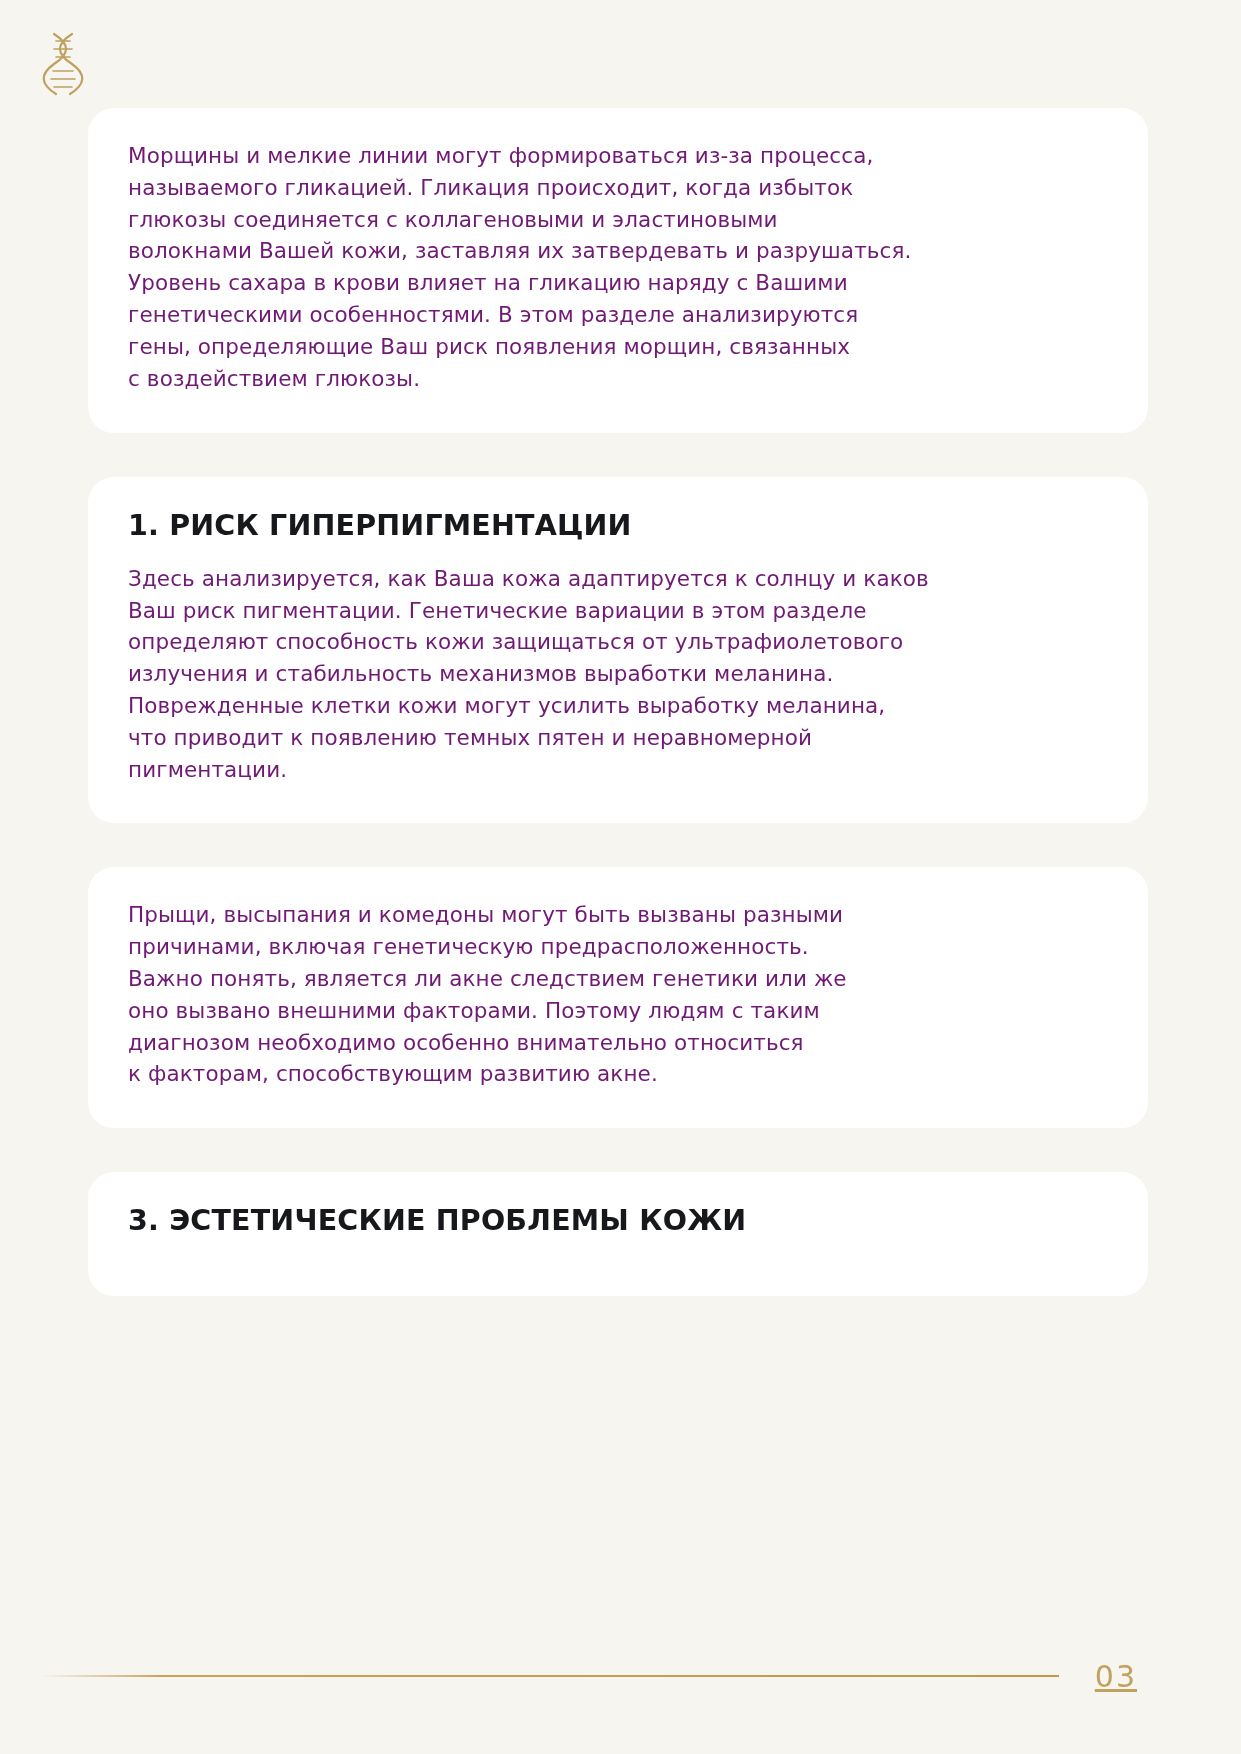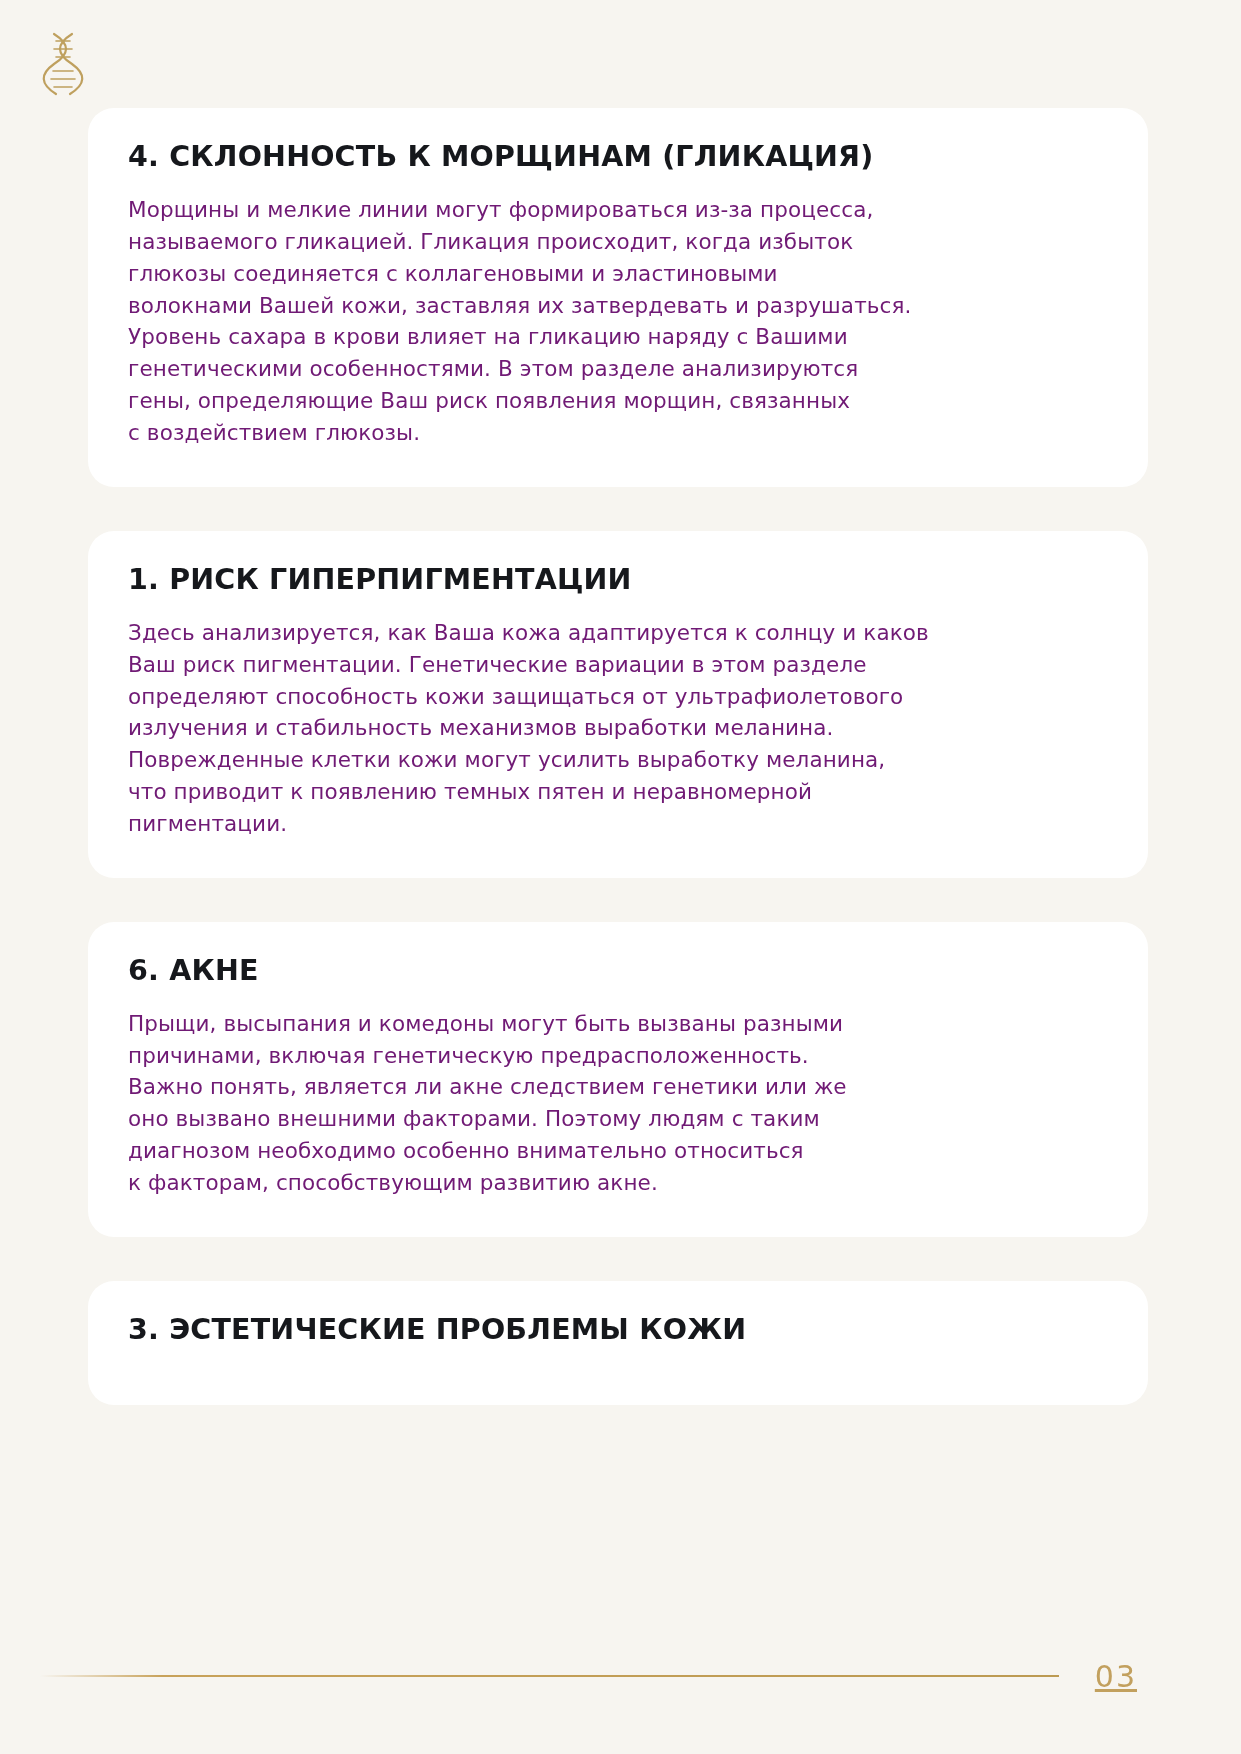--- a/index.html
+++ b/index.html
@@ -108,21 +108,20 @@
         <path d="M13 43 L33 43" stroke-width="1.6"></path>
         <path d="M11 51 L35 51" stroke-width="1.6"></path>
         <path d="M14 59 L32 59" stroke-width="1.6"></path>
       </g>
     </svg>
   </div>
 
   <div class="cards">
 
     <section class="card">
-      <h2 class="card-title">4. СКЛОННОСТЬ К МОРЩИНАМ (ГЛИКАЦИЯ)</h2>
       <p class="card-body">Морщины и мелкие линии могут формироваться из-за процесса,
 называемого гликацией. Гликация происходит, когда избыток
 глюкозы соединяется с коллагеновыми и эластиновыми
 волокнами Вашей кожи, заставляя их затвердевать и разрушаться.
 Уровень сахара в крови влияет на гликацию наряду с Вашими
 генетическими особенностями. В этом разделе анализируются
 гены, определяющие Ваш риск появления морщин, связанных
 с воздействием глюкозы.</p>
     </section>
 
@@ -131,21 +130,20 @@
       <p class="card-body">Здесь анализируется, как Ваша кожа адаптируется к солнцу и каков
 Ваш риск пигментации. Генетические вариации в этом разделе
 определяют способность кожи защищаться от ультрафиолетового
 излучения и стабильность механизмов выработки меланина.
 Поврежденные клетки кожи могут усилить выработку меланина,
 что приводит к появлению темных пятен и неравномерной
 пигментации.</p>
     </section>
 
     <section class="card">
-      <h2 class="card-title">6. АКНЕ</h2>
       <p class="card-body">Прыщи, высыпания и комедоны могут быть вызваны разными
 причинами, включая генетическую предрасположенность.
 Важно понять, является ли акне следствием генетики или же
 оно вызвано внешними факторами. Поэтому людям с таким
 диагнозом необходимо особенно внимательно относиться
 к факторам, способствующим развитию акне.</p>
     </section>
 
     <section class="card">
       <h2 class="card-title">3. ЭСТЕТИЧЕСКИЕ ПРОБЛЕМЫ КОЖИ</h2>

